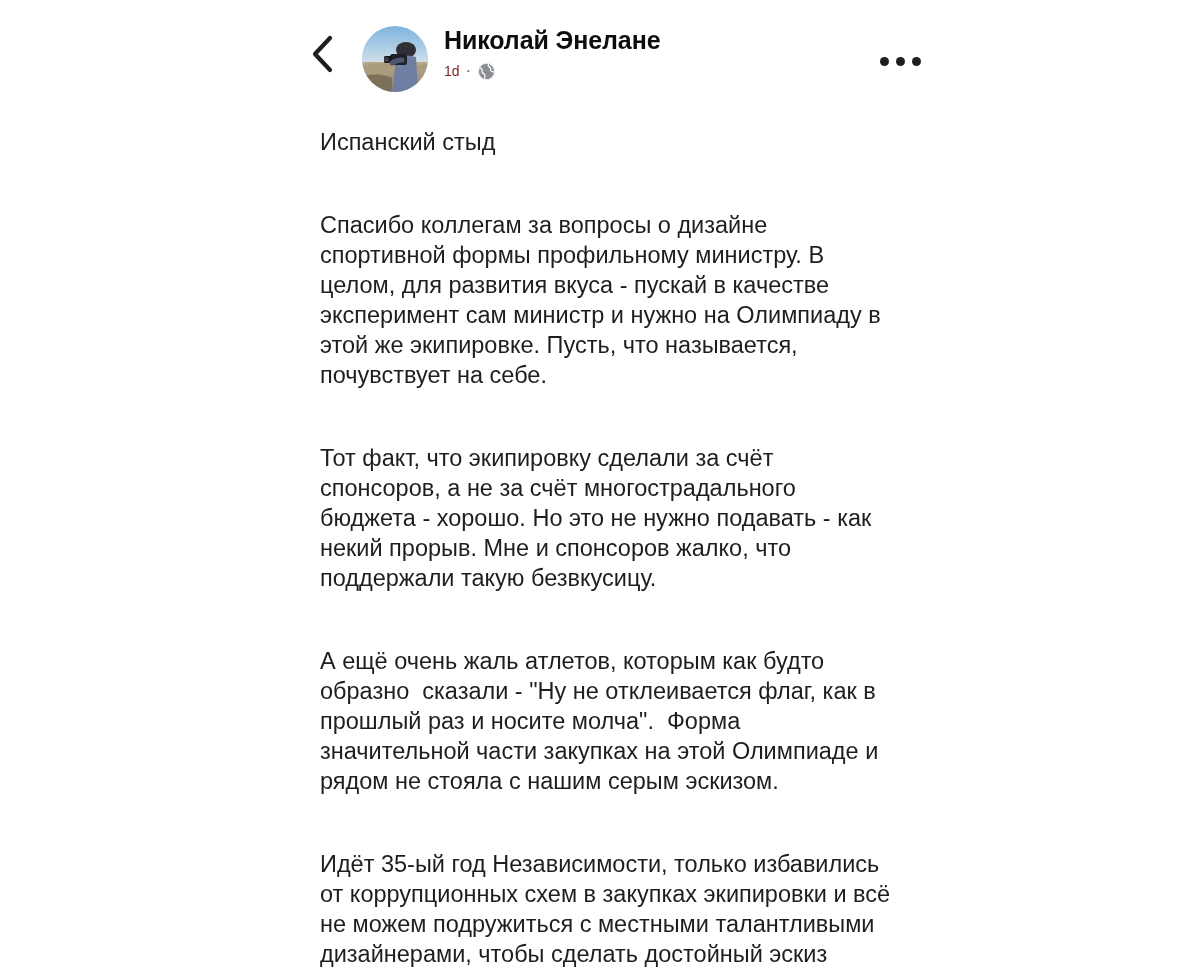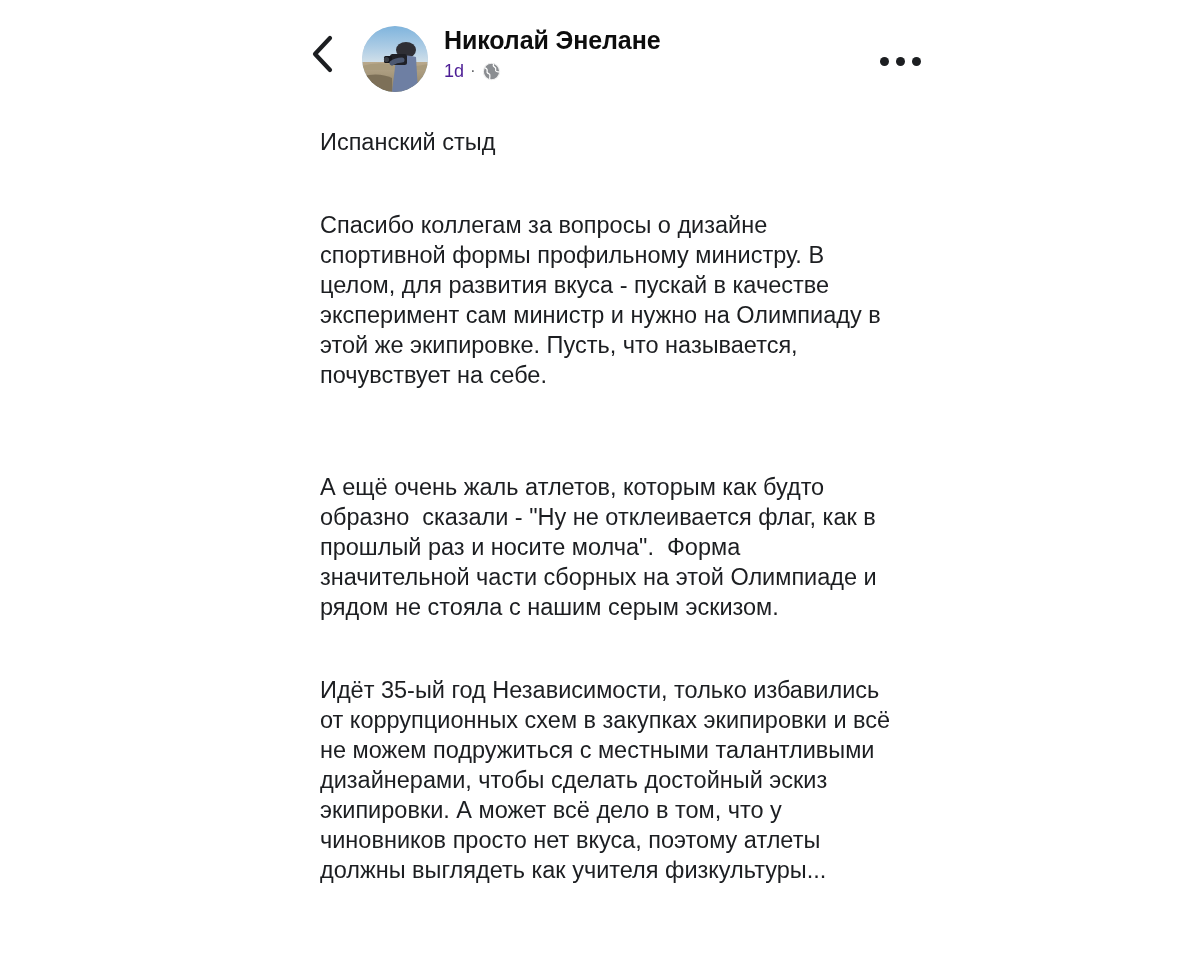--- a/index.html
+++ b/index.html
@@ -83,23 +83,23 @@
   }
 
   .meta-row {
     margin-top: 5px;
     display: flex;
     align-items: center;
     gap: 6px;
     height: 22px;
   }
   .timestamp {
-    font-size: 18px;
+    font-size: 14px;
     line-height: 20px;
-    color: #4c1d95;
+    color: #7f1d1d;
     cursor: pointer;
   }
   .meta-dot {
     font-size: 17px;
     line-height: 20px;
     color: #65676b;
   }
   .globe-icon {
     display: block;
     width: 19px;
@@ -219,19 +219,20 @@
       </span>
     </button>
 
   </div>
 
   <div class="post-body">
     <p class="post-paragraph">Испанский стыд</p>
     <div class="para-gap"></div>
     <p class="post-paragraph">Спасибо коллегам за вопросы о дизайне спортивной формы профильному министру. В целом, для развития вкуса - пускай в качестве эксперимент сам министр и нужно на Олимпиаду в этой же экипировке. Пусть, что называется, почувствует на себе.</p>
     <div class="para-gap"></div>
-    <div class="para-gap"></div>
-    <p class="post-paragraph">А ещё очень жаль атлетов, которым как будто образно  сказали - "Ну не отклеивается флаг, как в прошлый раз и носите молча".  Форма значительной части сборных на этой Олимпиаде и рядом не стояла с нашим серым эскизом.</p>
+    <p class="post-paragraph">Тот факт, что экипировку сделали за счёт спонсоров, а не за счёт многострадального бюджета - хорошо. Но это не нужно подавать - как некий прорыв. Мне и спонсоров жалко, что поддержали такую безвкусицу.</p>
+    <div class="para-gap"></div>
+    <p class="post-paragraph">А ещё очень жаль атлетов, которым как будто образно  сказали - "Ну не отклеивается флаг, как в прошлый раз и носите молча".  Форма значительной части закупках на этой Олимпиаде и рядом не стояла с нашим серым эскизом.</p>
     <div class="para-gap"></div>
     <p class="post-paragraph">Идёт 35-ый год Независимости, только избавились от коррупционных схем в закупках экипировки и всё не можем подружиться с местными талантливыми дизайнерами, чтобы сделать достойный эскиз экипировки. А может всё дело в том, что у чиновников просто нет вкуса, поэтому атлеты должны выглядеть как учителя физкультуры...</p>
   </div>
 
 </div>
 
 </body></html>

